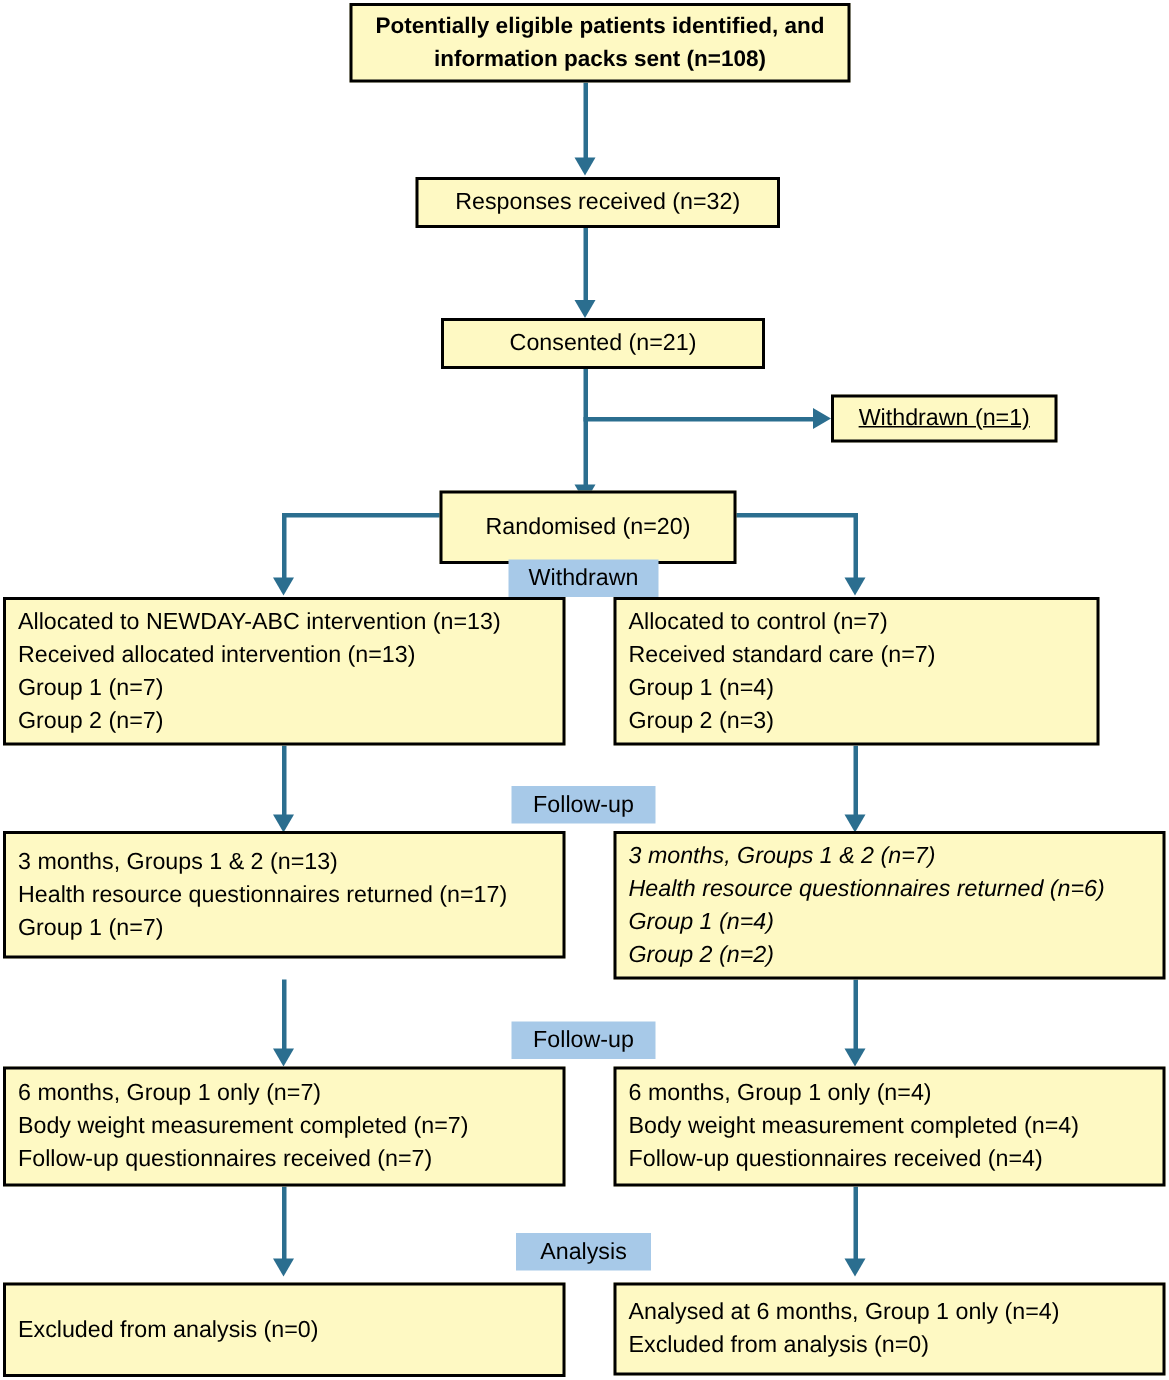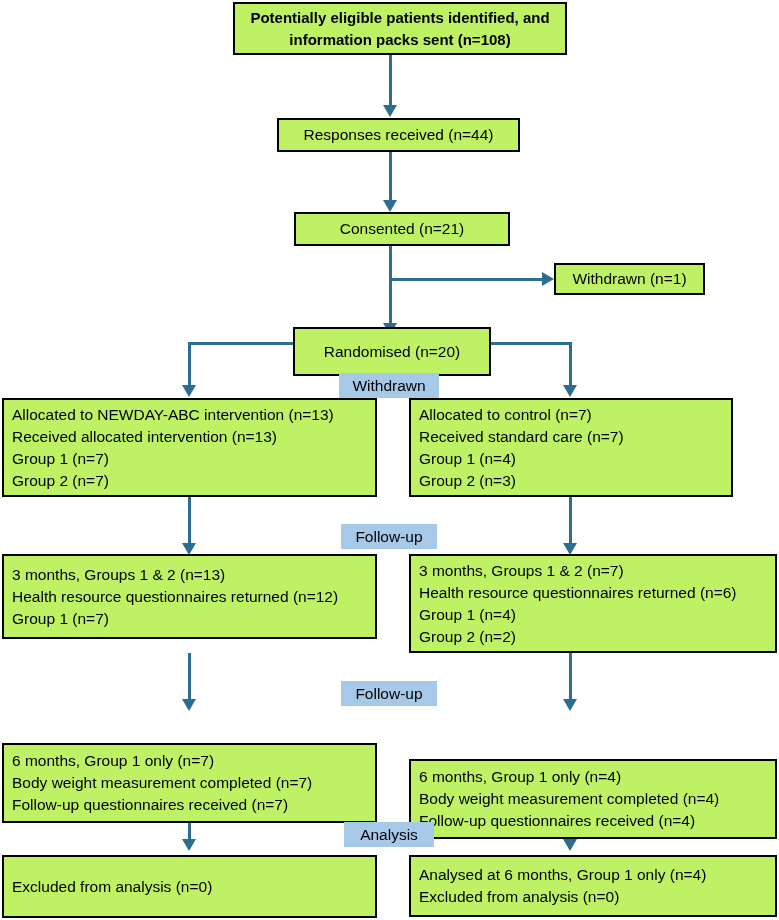--- a/index.html
+++ b/index.html
@@ -14,21 +14,21 @@
     position: relative;
     width: 779px;
     height: 920px;
     background: #ffffff;
     overflow: hidden;
   }
   .box {
     position: absolute;
     box-sizing: border-box;
     border: 2px solid #000000;
-    background: #bef264;
+    background: #fef9c3;
     font-size: 15.5px;
     line-height: 1.42;
     color: #000000;
     z-index: 3;
   }
   .box.center {
     display: flex;
     align-items: center;
     justify-content: center;
     text-align: center;
@@ -92,36 +92,36 @@
     <div>
       <span class="line-row">Potentially eligible patients identified, and</span>
       <span class="line-row">information packs sent (n=108)</span>
     </div>
   </div>
 
   <div class="line vline" style="left:389px; top:55px; width:3px; height:52px;"></div>
   <div class="arrow-down" style="left:383px; top:105px;"></div>
 
   <div class="box center" style="left:277px; top:118px; width:243px; height:34px;">
-    <span>Responses received (n=44)</span>
+    <span>Responses received (n=32)</span>
   </div>
 
   <div class="line vline" style="left:389px; top:152px; width:3px; height:51px;"></div>
   <div class="arrow-down" style="left:383px; top:200px;"></div>
 
   <div class="box center" style="left:294px; top:212px; width:216px; height:34px;">
     <span>Consented (n=21)</span>
   </div>
 
   <div class="line vline" style="left:389px; top:246px; width:3px; height:82px;"></div>
   <div class="line hline" style="left:389px; top:278px; width:155px; height:3px;"></div>
   <div class="arrow-right" style="left:542px; top:272px;"></div>
   <div class="arrow-down" style="left:383px; top:323px;"></div>
 
-  <div class="box center" style="left:554px; top:263px; width:151px; height:32px;">
+  <div class="box center" style="left:554px; top:263px; width:151px; height:32px;text-decoration:underline;">
     <span>Withdrawn (n=1)</span>
   </div>
 
   <div class="box center" style="left:293px; top:327px; width:198px; height:49px;">
     <span>Randomised (n=20)</span>
   </div>
 
   <div class="line hline" style="left:188px; top:342px; width:107px; height:3px;"></div>
   <div class="line vline" style="left:188px; top:342px; width:3px; height:46px;"></div>
   <div class="arrow-down" style="left:182px; top:385px;"></div>
@@ -153,48 +153,48 @@
 
   <div class="line vline" style="left:569px; top:497px; width:3px; height:49px;"></div>
   <div class="arrow-down" style="left:563px; top:543px;"></div>
 
   <div class="stage-badge" style="left:341px; top:524px; width:96px; height:25px;">
     <span>Follow-up</span>
   </div>
 
   <div class="box left" style="left:2px; top:554px; width:375px; height:85px;">
     <span class="line-row">3 months, Groups 1 &amp; 2 (n=13)</span>
-    <span class="line-row">Health resource questionnaires returned (n=12)</span>
+    <span class="line-row">Health resource questionnaires returned (n=17)</span>
     <span class="line-row">Group 1 (n=7)</span>
   </div>
 
-  <div class="box left" style="left:409px; top:554px; width:368px; height:99px;">
+  <div class="box left" style="left:409px; top:554px; width:368px; height:99px;font-style:italic;">
     <span class="line-row">3 months, Groups 1 &amp; 2 (n=7)</span>
     <span class="line-row">Health resource questionnaires returned (n=6)</span>
     <span class="line-row">Group 1 (n=4)</span>
     <span class="line-row">Group 2 (n=2)</span>
   </div>
 
   <div class="line vline" style="left:188px; top:653px; width:3px; height:49px;"></div>
   <div class="arrow-down" style="left:182px; top:699px;"></div>
 
   <div class="line vline" style="left:569px; top:653px; width:3px; height:49px;"></div>
   <div class="arrow-down" style="left:563px; top:699px;"></div>
 
   <div class="stage-badge" style="left:341px; top:681px; width:96px; height:25px;">
     <span>Follow-up</span>
   </div>
 
-  <div class="box left" style="left:2px; top:711px; width:375px; height:80px;margin-top:32px;">
+  <div class="box left" style="left:2px; top:711px; width:375px; height:80px;">
     <span class="line-row">6 months, Group 1 only (n=7)</span>
     <span class="line-row">Body weight measurement completed (n=7)</span>
     <span class="line-row">Follow-up questionnaires received (n=7)</span>
   </div>
 
-  <div class="box left" style="left:409px; top:711px; width:368px; height:80px;margin-top:48px;">
+  <div class="box left" style="left:409px; top:711px; width:368px; height:80px;">
     <span class="line-row">6 months, Group 1 only (n=4)</span>
     <span class="line-row">Body weight measurement completed (n=4)</span>
     <span class="line-row">Follow-up questionnaires received (n=4)</span>
   </div>
 
   <div class="line vline" style="left:188px; top:791px; width:3px; height:50px;"></div>
   <div class="arrow-down" style="left:182px; top:839px;"></div>
 
   <div class="line vline" style="left:569px; top:791px; width:3px; height:50px;"></div>
   <div class="arrow-down" style="left:563px; top:839px;"></div>

